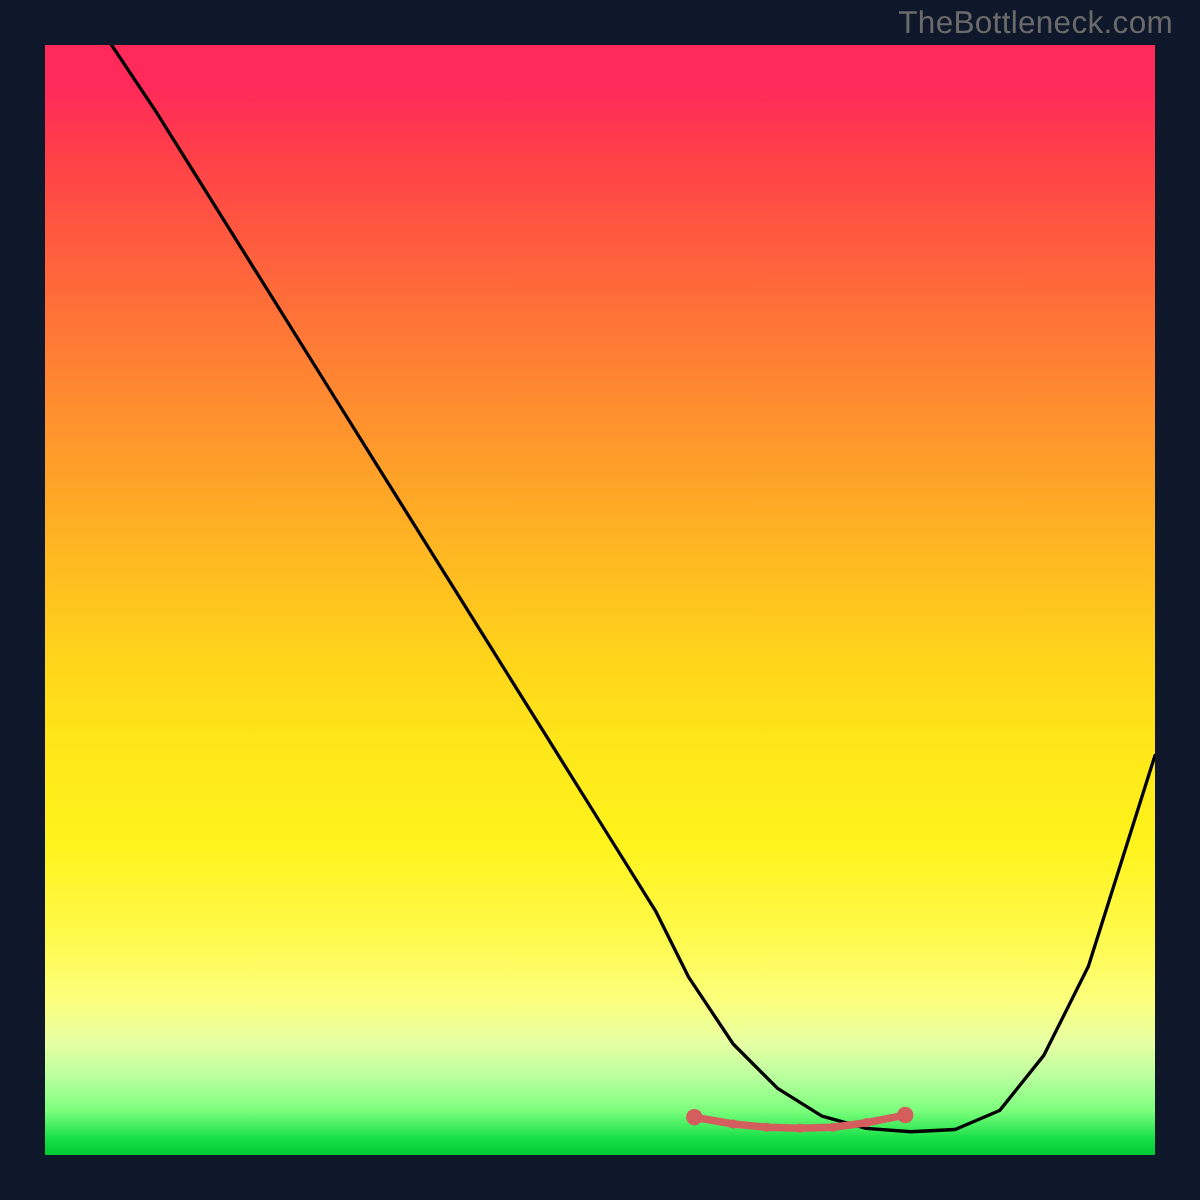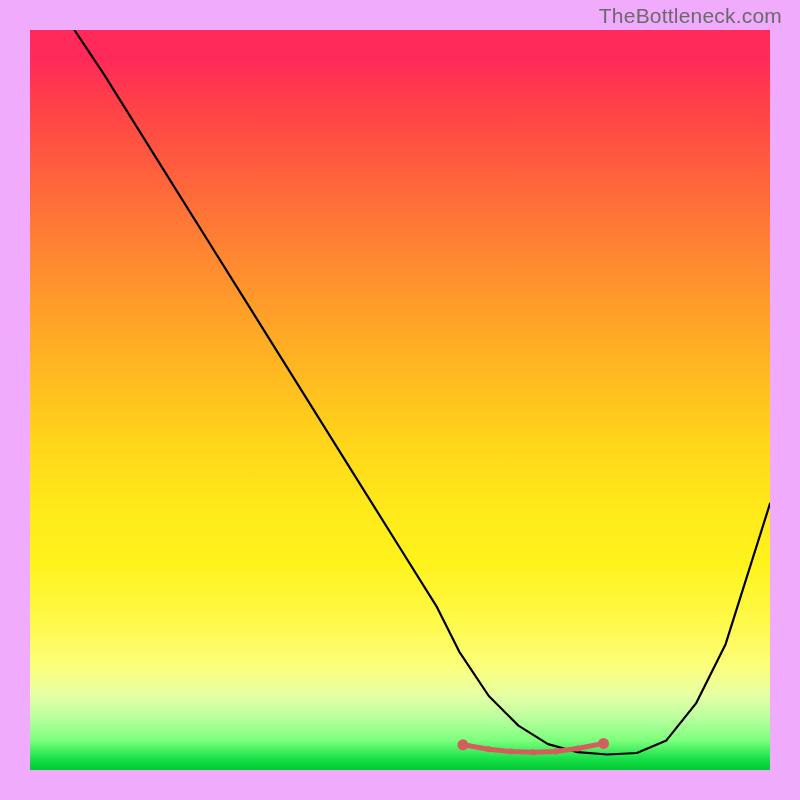--- a/index.html
+++ b/index.html
@@ -7,21 +7,21 @@
     padding: 0;
     width: 800px;
     height: 800px;
     background: #000;
     overflow: hidden;
   }
   .frame {
     position: relative;
     width: 800px;
     height: 800px;
-    background: #f0abfc;
+    background: #0f172a;
   }
   .watermark {
     position: absolute;
     top: 4px;
     right: 18px;
     color: #6a6a6a;
     font: 500 21px "Helvetica Neue", Arial, sans-serif;
     letter-spacing: 0.2px;
   }
   .plot-area {

